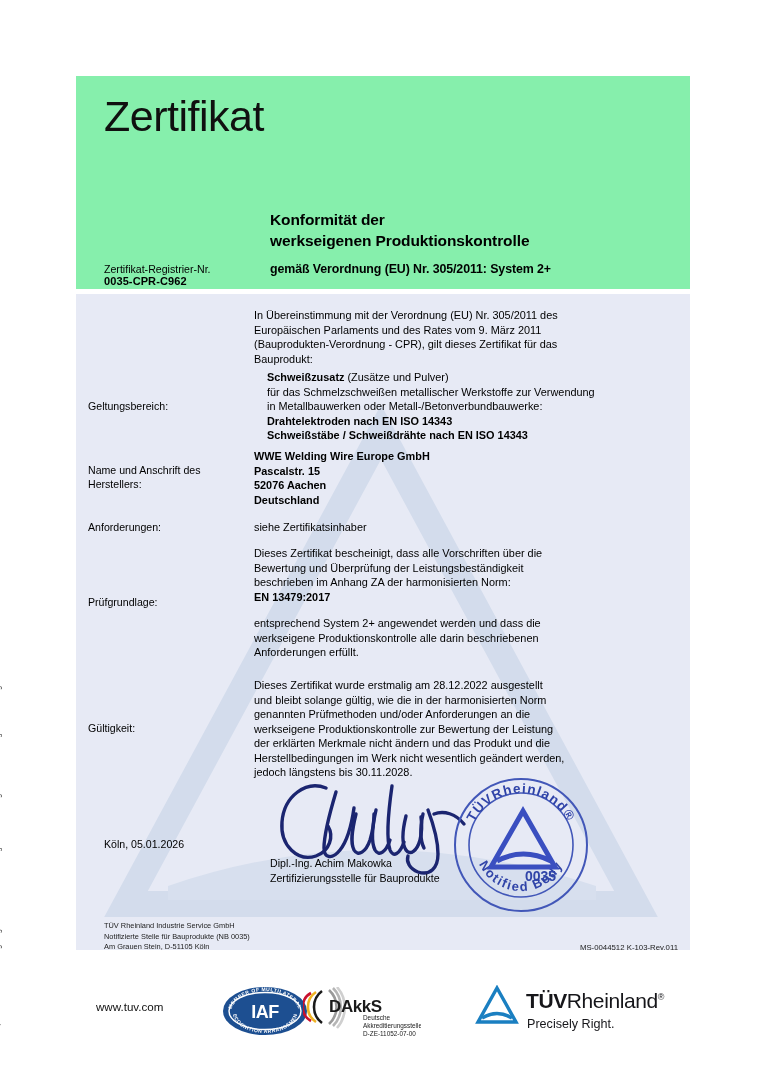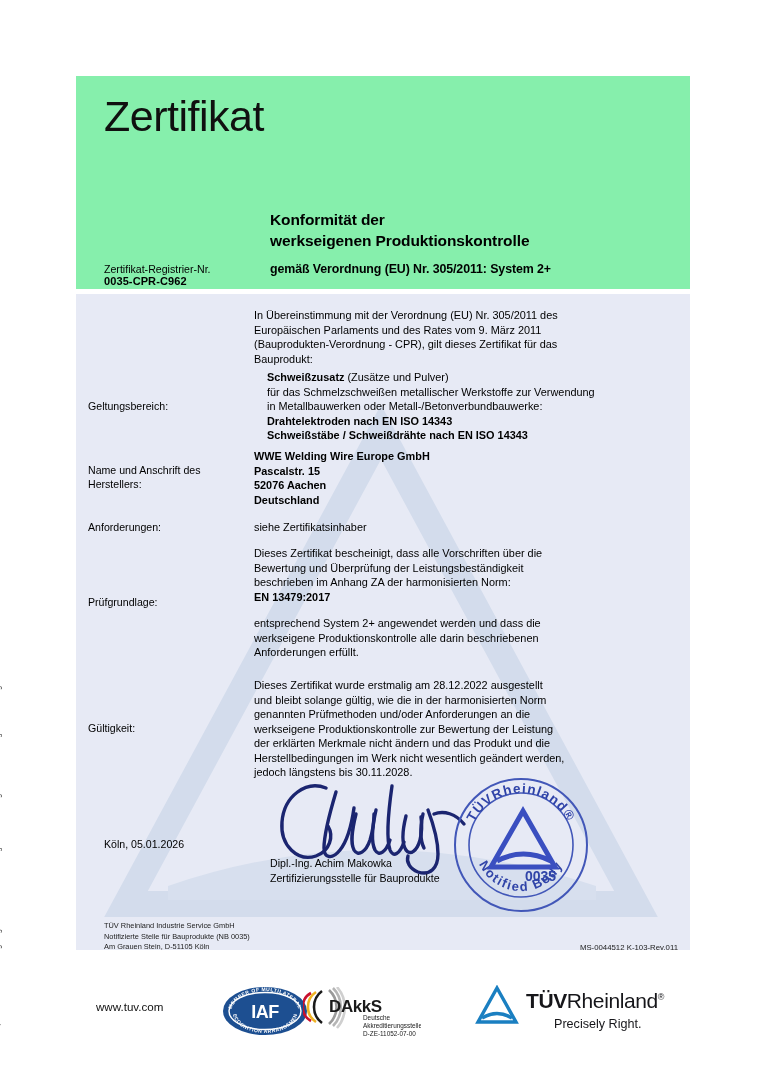--- a/index.html
+++ b/index.html
@@ -240,21 +240,20 @@
   .tuv-wordmark .t-reg {
     font-size: 9px;
     vertical-align: super;
   }
   .tuv-tagline {
     position: absolute;
     left: 53px;
     top: 32px;
     font-size: 12.6px;
     color: #16161a;
-    margin-left: 27px;
   }
 </style>
 </head>
 <body>
 
 <div class="vertical-note">® TÜV, TUEV und TUV sind eingetragene Marken. Eine Nutzung und Verwendung bedarf der vorherigen Zustimmung.</div>
 
 <div class="header-panel">
 
   <div class="cert-title">Zertifikat</div>

